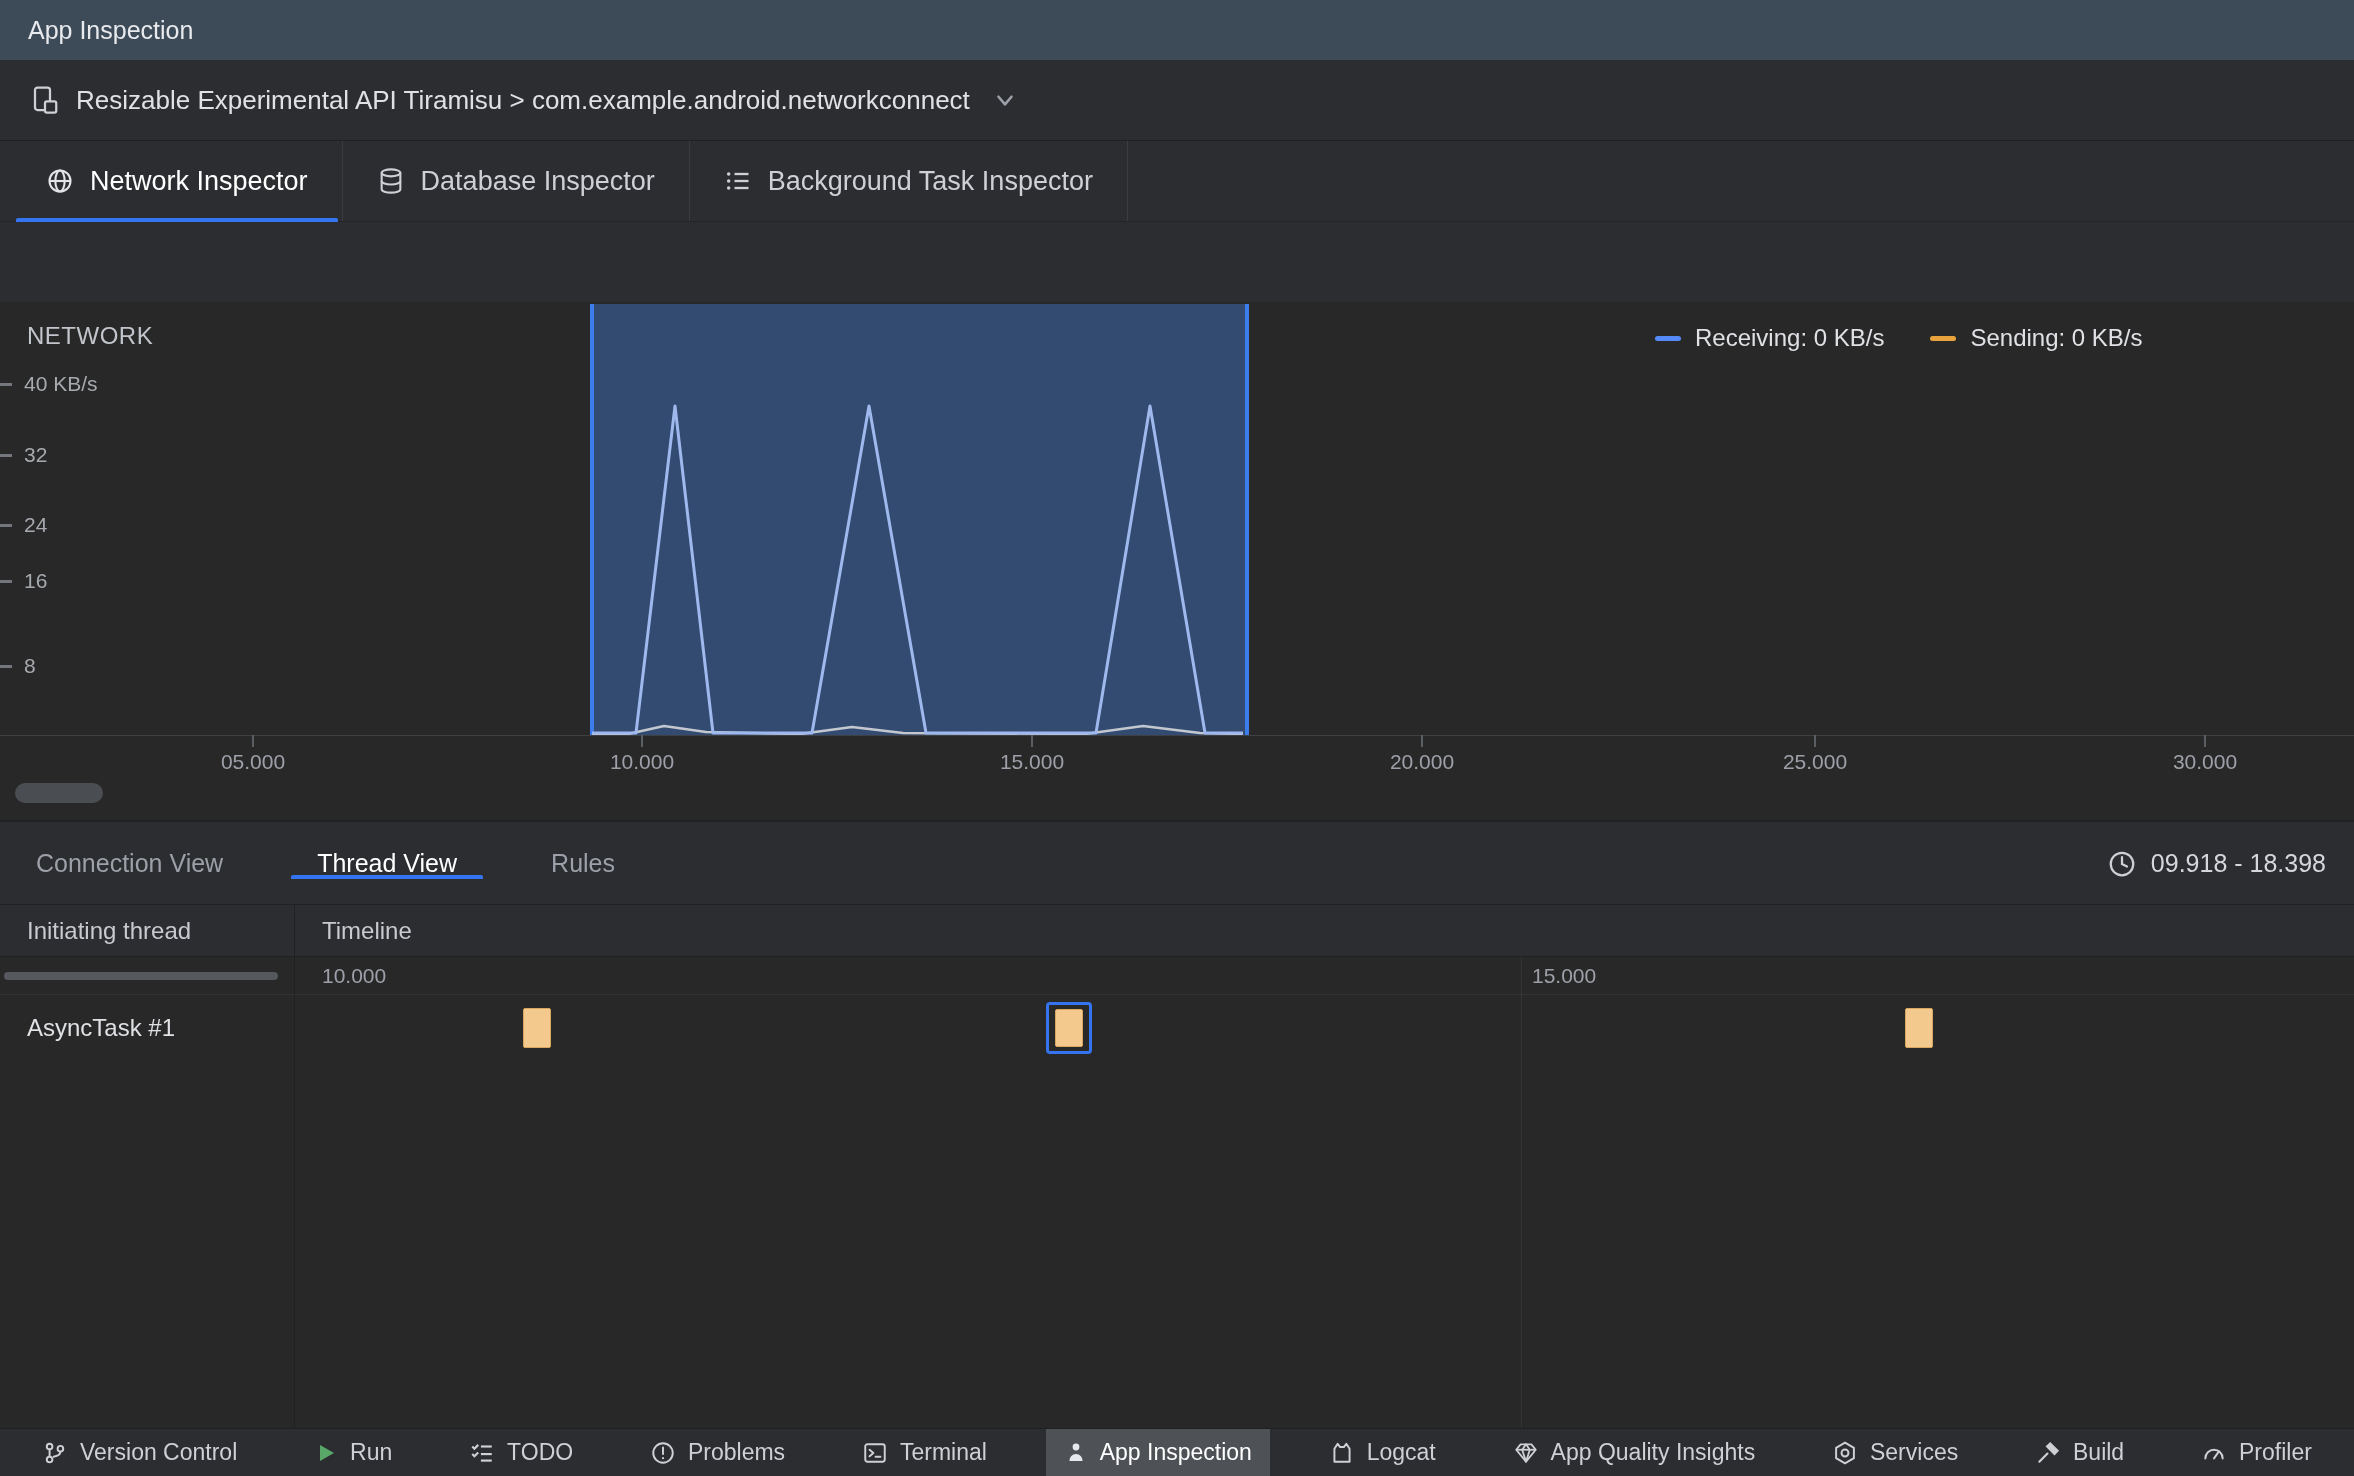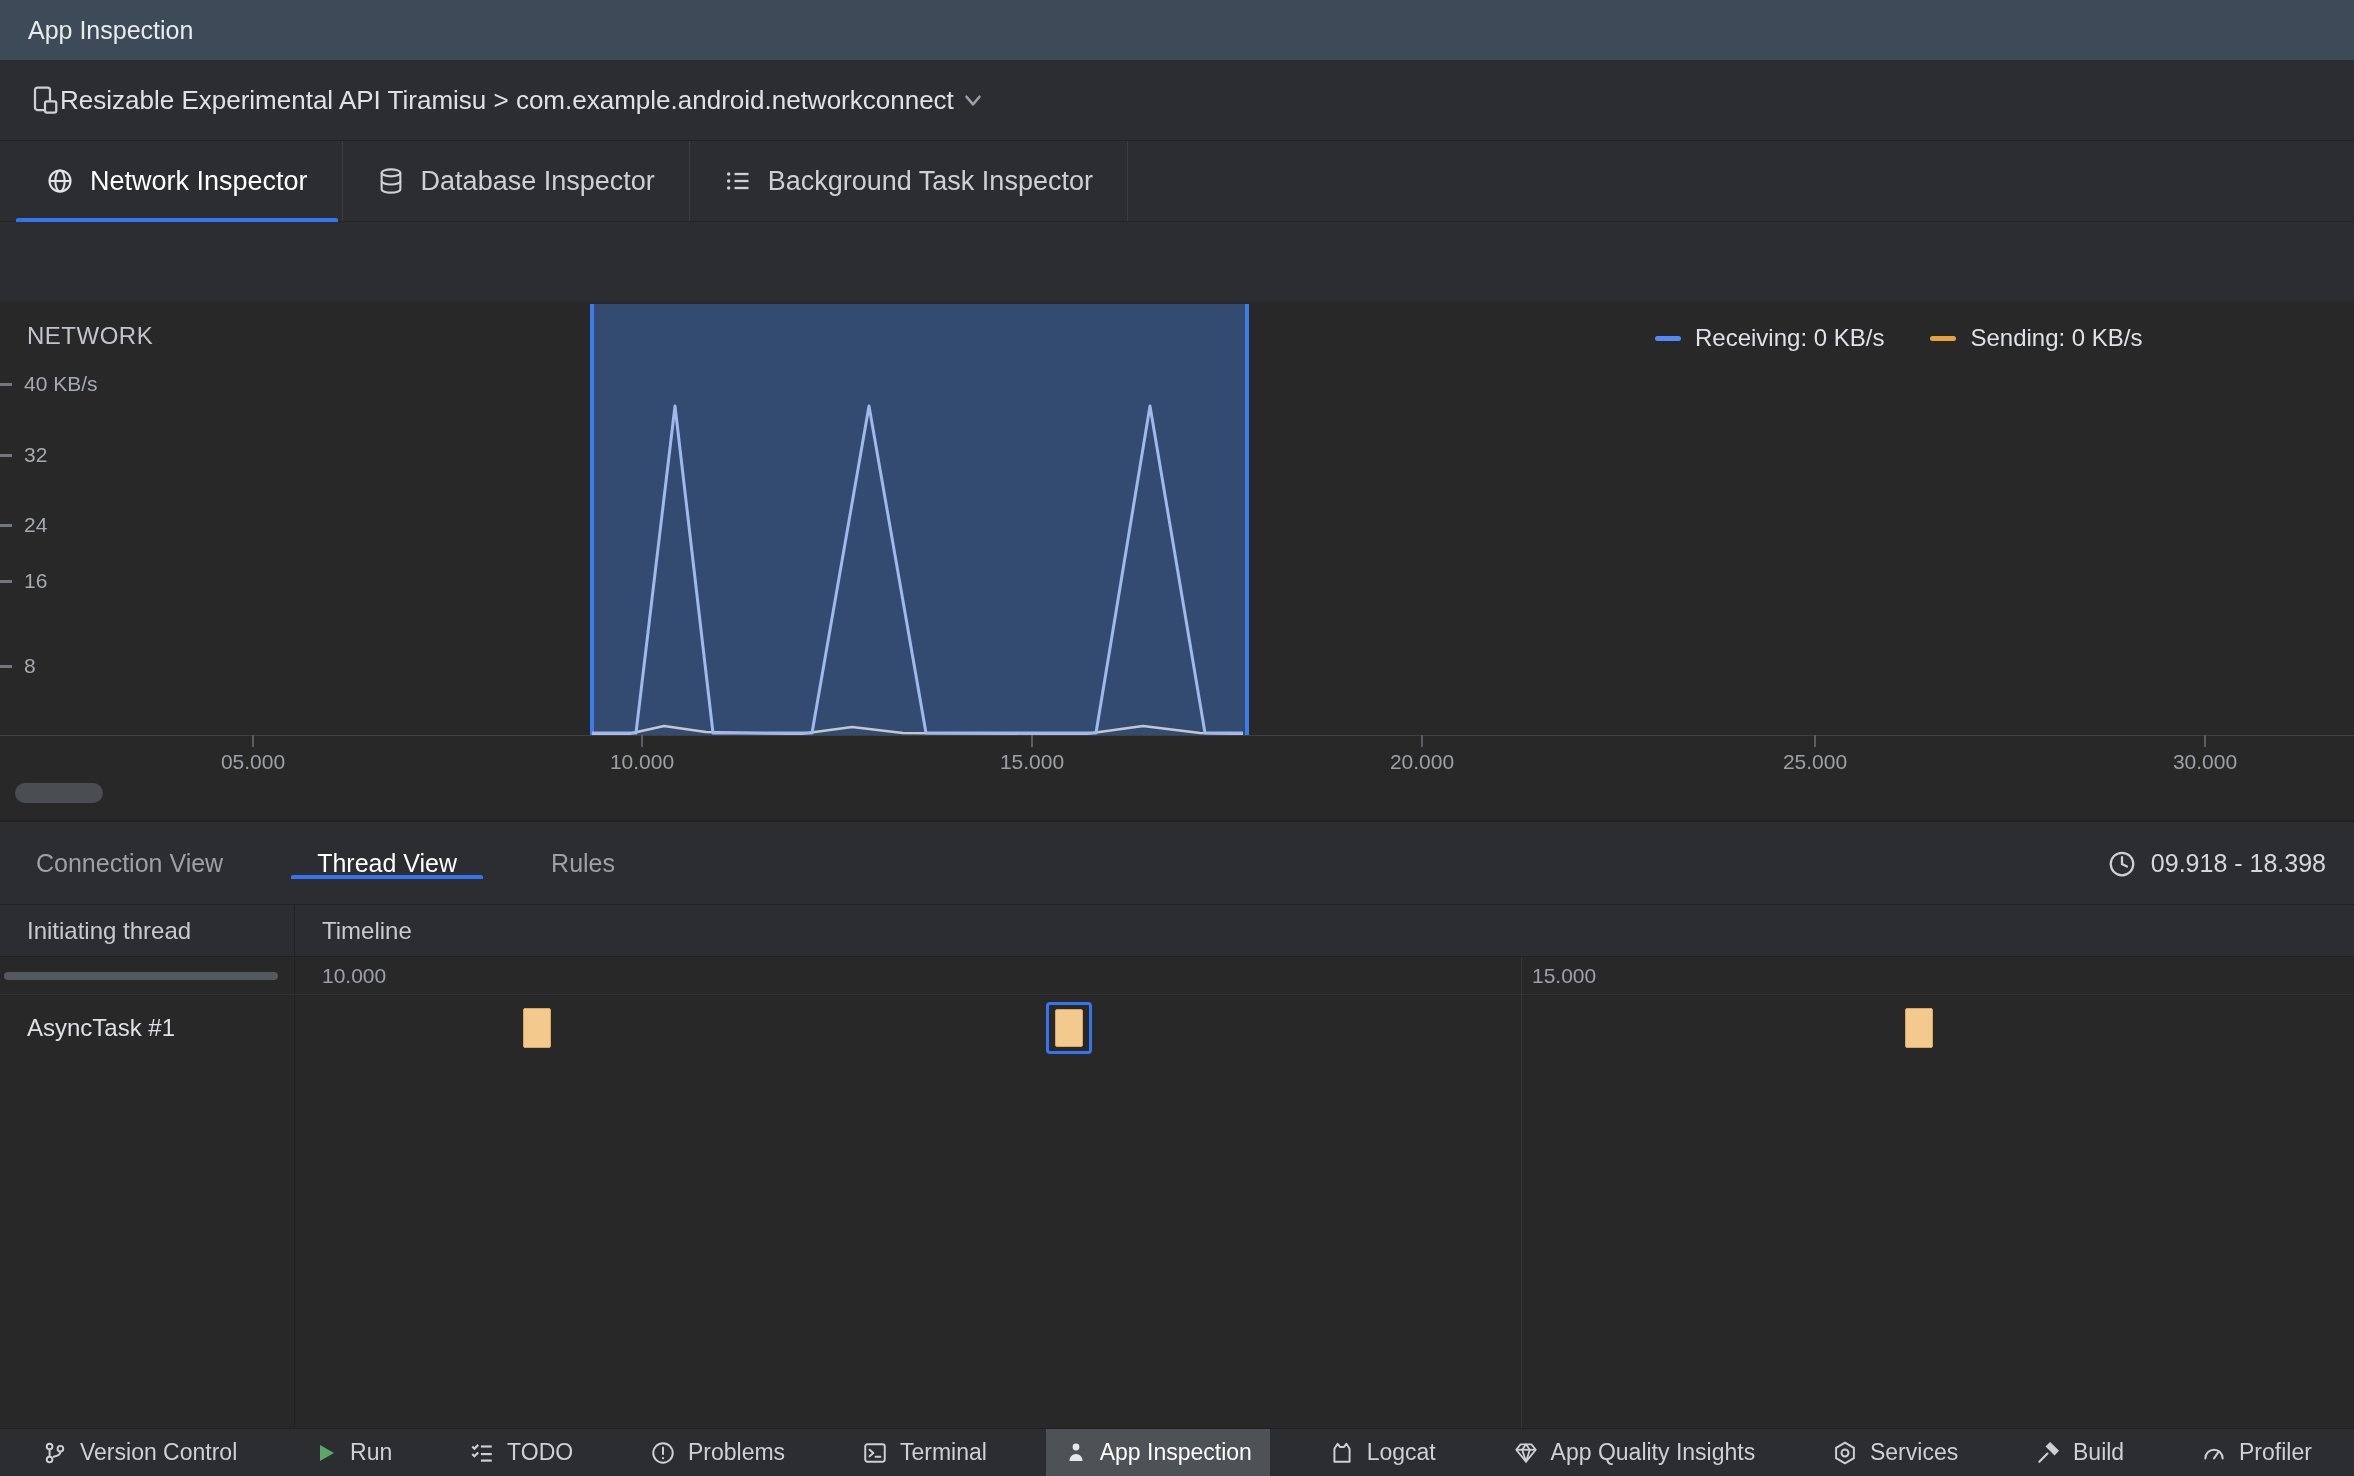--- a/index.html
+++ b/index.html
@@ -11,21 +11,21 @@
   }
   
   .titlebar {
     position:absolute; top:0; left:0; width:2354px; height:60px;
     background:#3D4B59; display:flex; align-items:center;
     padding:0 28px; font-size:25px; color:#E8EAED;
   }
   .process-bar {
     position:absolute; top:60px; left:0; width:2354px; height:81px;
     background:#2B2D30; border-bottom:1px solid #1F2123;
-    display:flex; align-items:center; gap:0; padding:0 30px; font-size:26px;
+    display:flex; align-items:center; gap:16px; padding:0 30px; font-size:26px;
   }
   .process-bar .chev { margin-left:6px; display:flex; align-items:center; }
   .inspector-tabs {
     position:absolute; top:141px; left:0; width:2354px; height:81px;
     background:#2B2D30; border-bottom:1px solid #232527;
     display:flex; align-items:stretch; padding:0 12px;
   }
   .inspector-tab {
     display:flex; align-items:center; gap:16px; padding:0 34px;
     font-size:27px; color:#CED0D6; position:relative; cursor:default;

